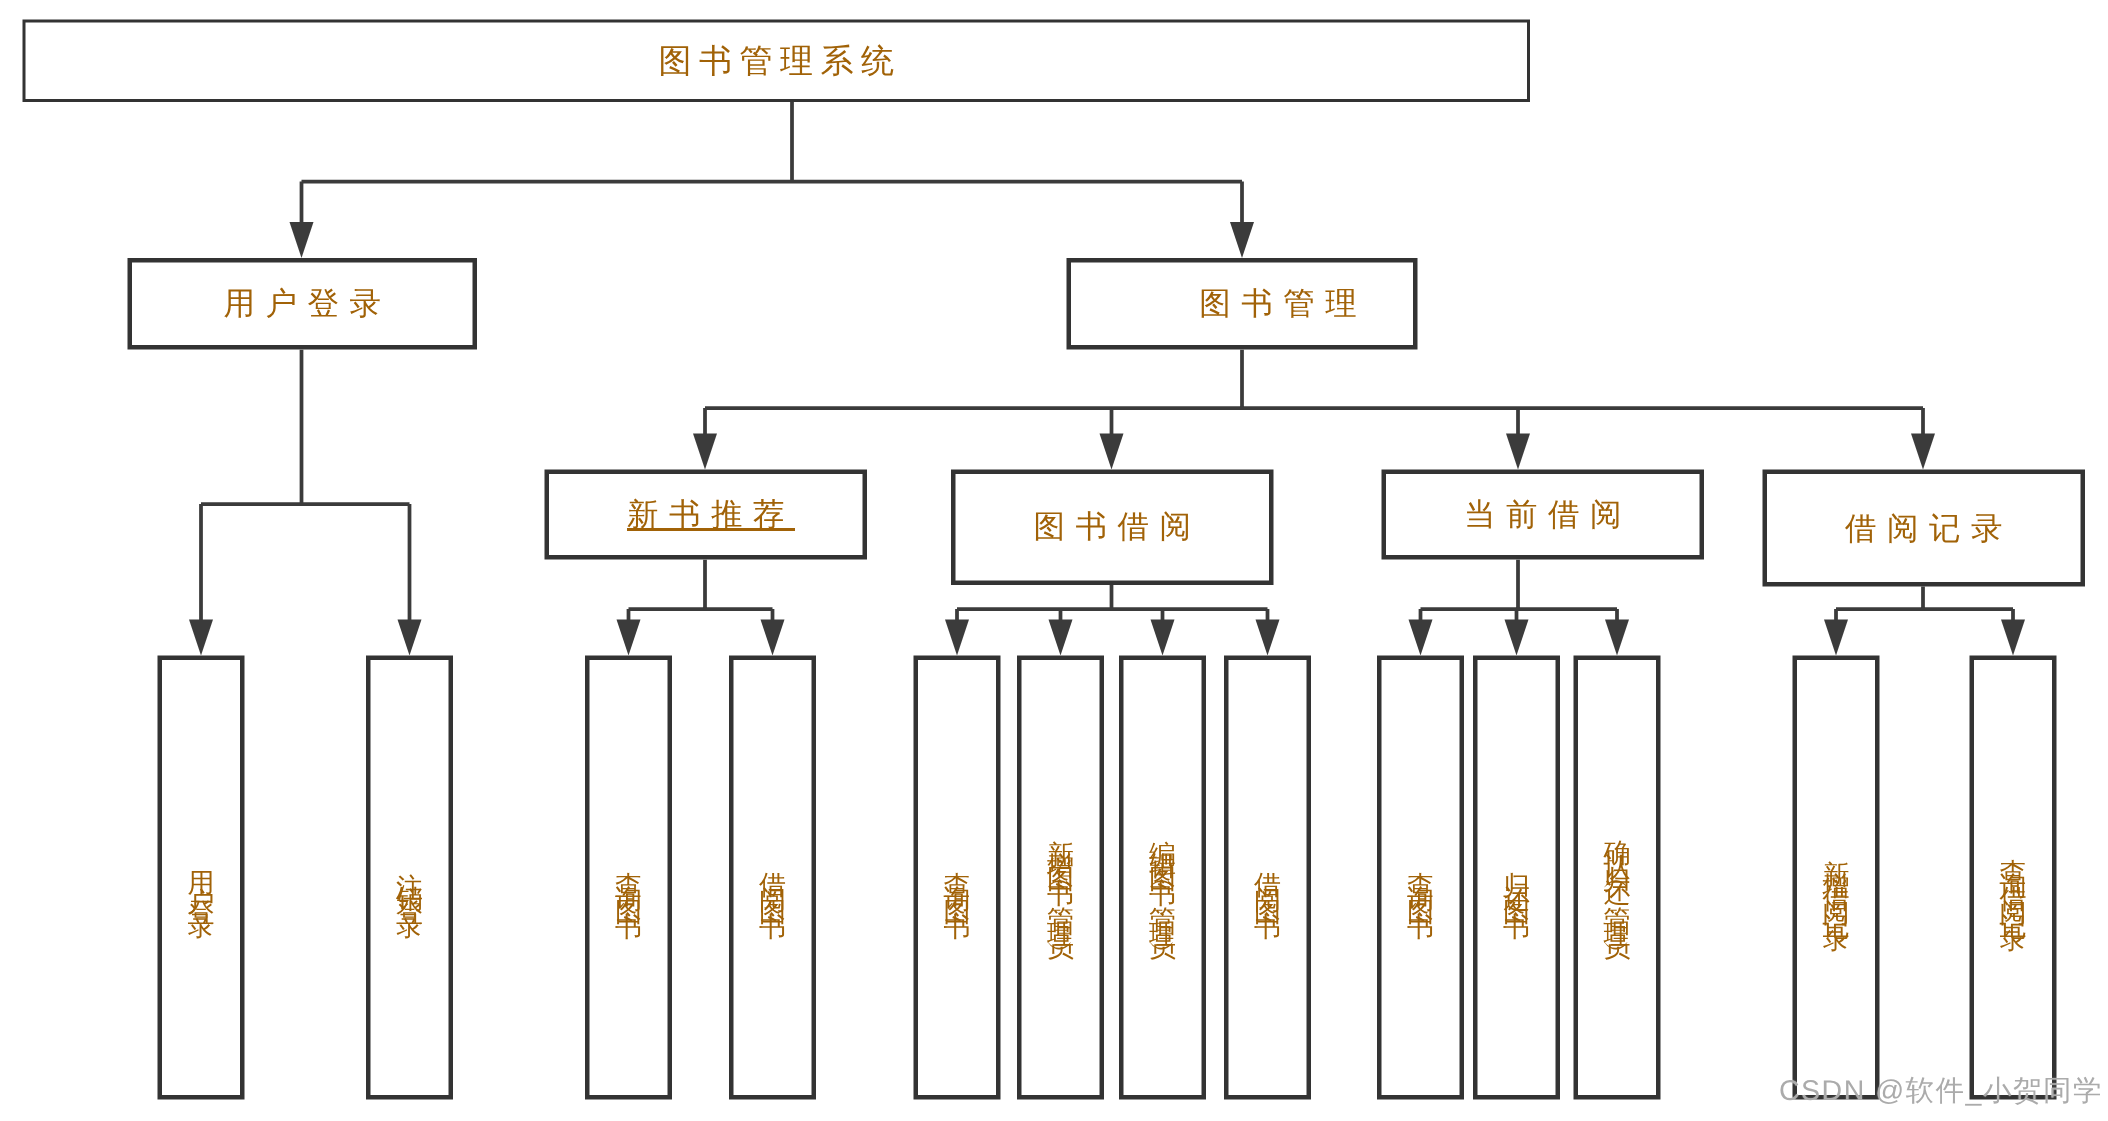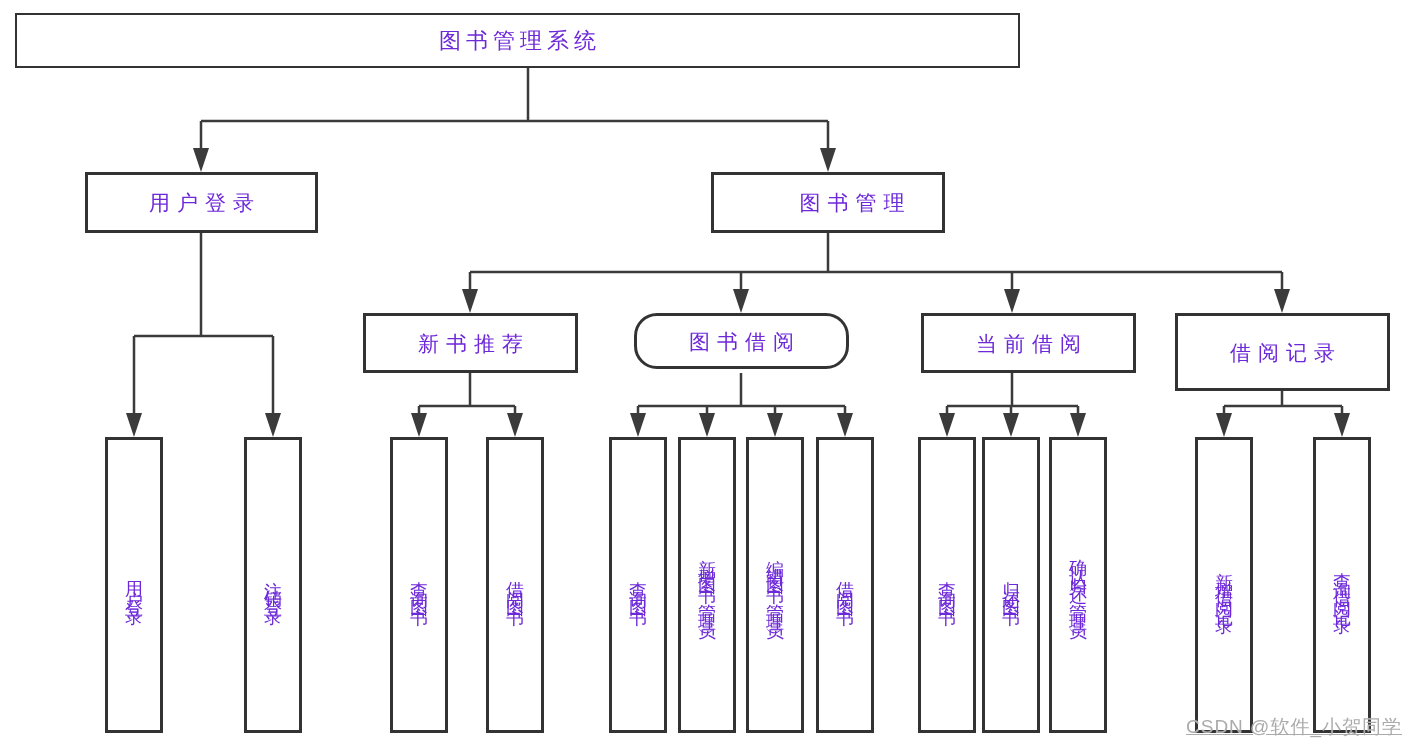--- a/index.html
+++ b/index.html
@@ -13,21 +13,21 @@
   .wires{position:absolute;left:0;top:0;z-index:1;}
   .node{
     position:absolute;
     box-sizing:border-box;
     background:#ffffff;
     border:3px solid #333333;
     display:flex;
     align-items:center;
     justify-content:center;
     z-index:2;
-    color:#6d28d9;
+    color:#a16207;
   }
   .node.lvl1{border-width:2.5px;}
   .node.lvl1 .lbl{font-size:22px;letter-spacing:5px;text-indent:5px;}
   .node.lvl2 .lbl,.node.lvl3 .lbl{font-size:21px;letter-spacing:7px;text-indent:7px;}
   .lbl{line-height:1;white-space:nowrap;}
   .node.leaf .lbl{
     writing-mode:vertical-rl;
     text-orientation:mixed;
     font-size:18px;
     letter-spacing:9px;
@@ -37,21 +37,20 @@
   }
   .watermark{
     position:absolute;
     left:1186px;top:714px;
     z-index:3;
     font-size:19px;
     color:#ababab;
     letter-spacing:1px;
     white-space:nowrap;
     text-shadow:0 0 1px rgba(255,255,255,.6);
-    text-decoration:underline;
   }
 </style>
 </head>
 <body>
 
 <div class="canvas">
 
   <svg class="wires" width="1405" height="747" viewBox="0 0 1405 747" aria-hidden="true">
     <g stroke="#3b3b3b" stroke-width="2.5" fill="none">
 
@@ -96,24 +95,24 @@
     <span class="lbl">图书管理系统</span>
   </div>
 
   <div class="node lvl2" style="left:85px;top:172px;width:233px;height:61px;">
     <span class="lbl">用户登录</span>
   </div>
   <div class="node lvl2" style="left:711px;top:172px;width:234px;height:61px;padding-left:48px;">
     <span class="lbl">图书管理</span>
   </div>
 
-  <div class="node lvl3" style="left:363px;top:313px;width:215px;height:60px;">
+  <div class="node lvl3" style="left:363px;top:313px;width:215px;height:60px;text-decoration:underline;">
     <span class="lbl">新书推荐</span>
   </div>
-  <div class="node lvl3" style="left:634px;top:313px;width:215px;height:56px;border-radius:23px;">
+  <div class="node lvl3" style="left:634px;top:313px;width:215px;height:77px;">
     <span class="lbl">图书借阅</span>
   </div>
   <div class="node lvl3" style="left:905px;top:313px;width:215px;height:60px;margin-left:16px;">
     <span class="lbl">当前借阅</span>
   </div>
   <div class="node lvl3" style="left:1175px;top:313px;width:215px;height:78px;">
     <span class="lbl">借阅记录</span>
   </div>
 
   <div class="node leaf" style="left:105px;top:437px;width:58px;height:296px;">

